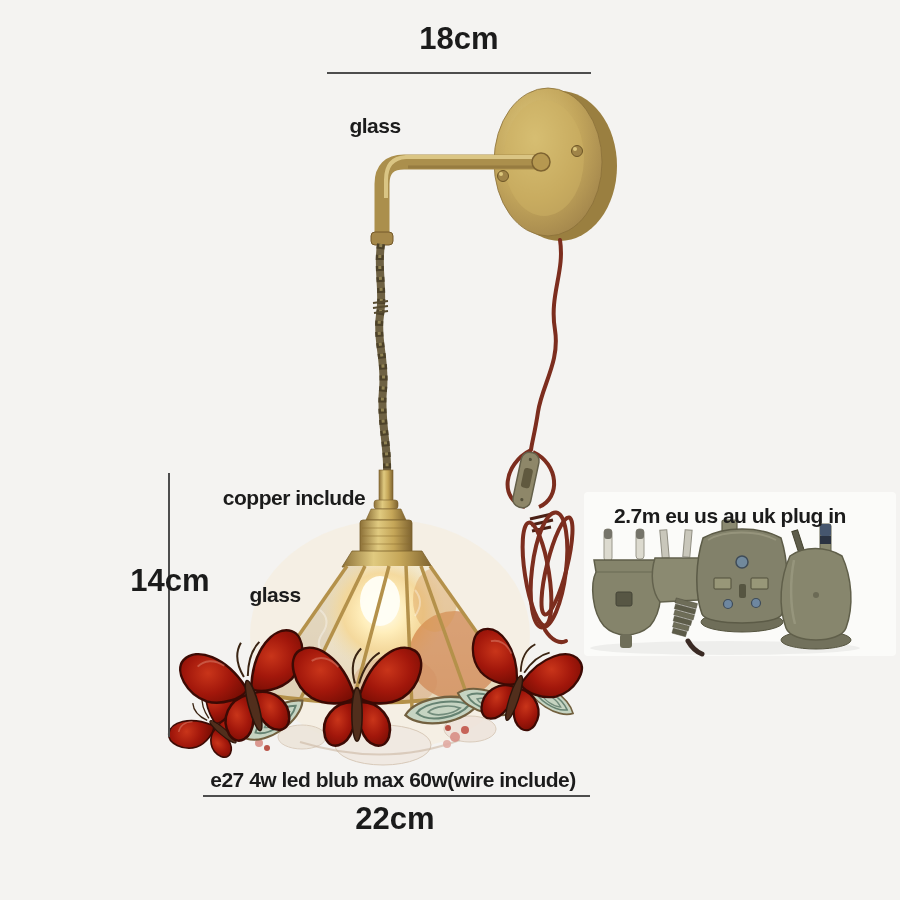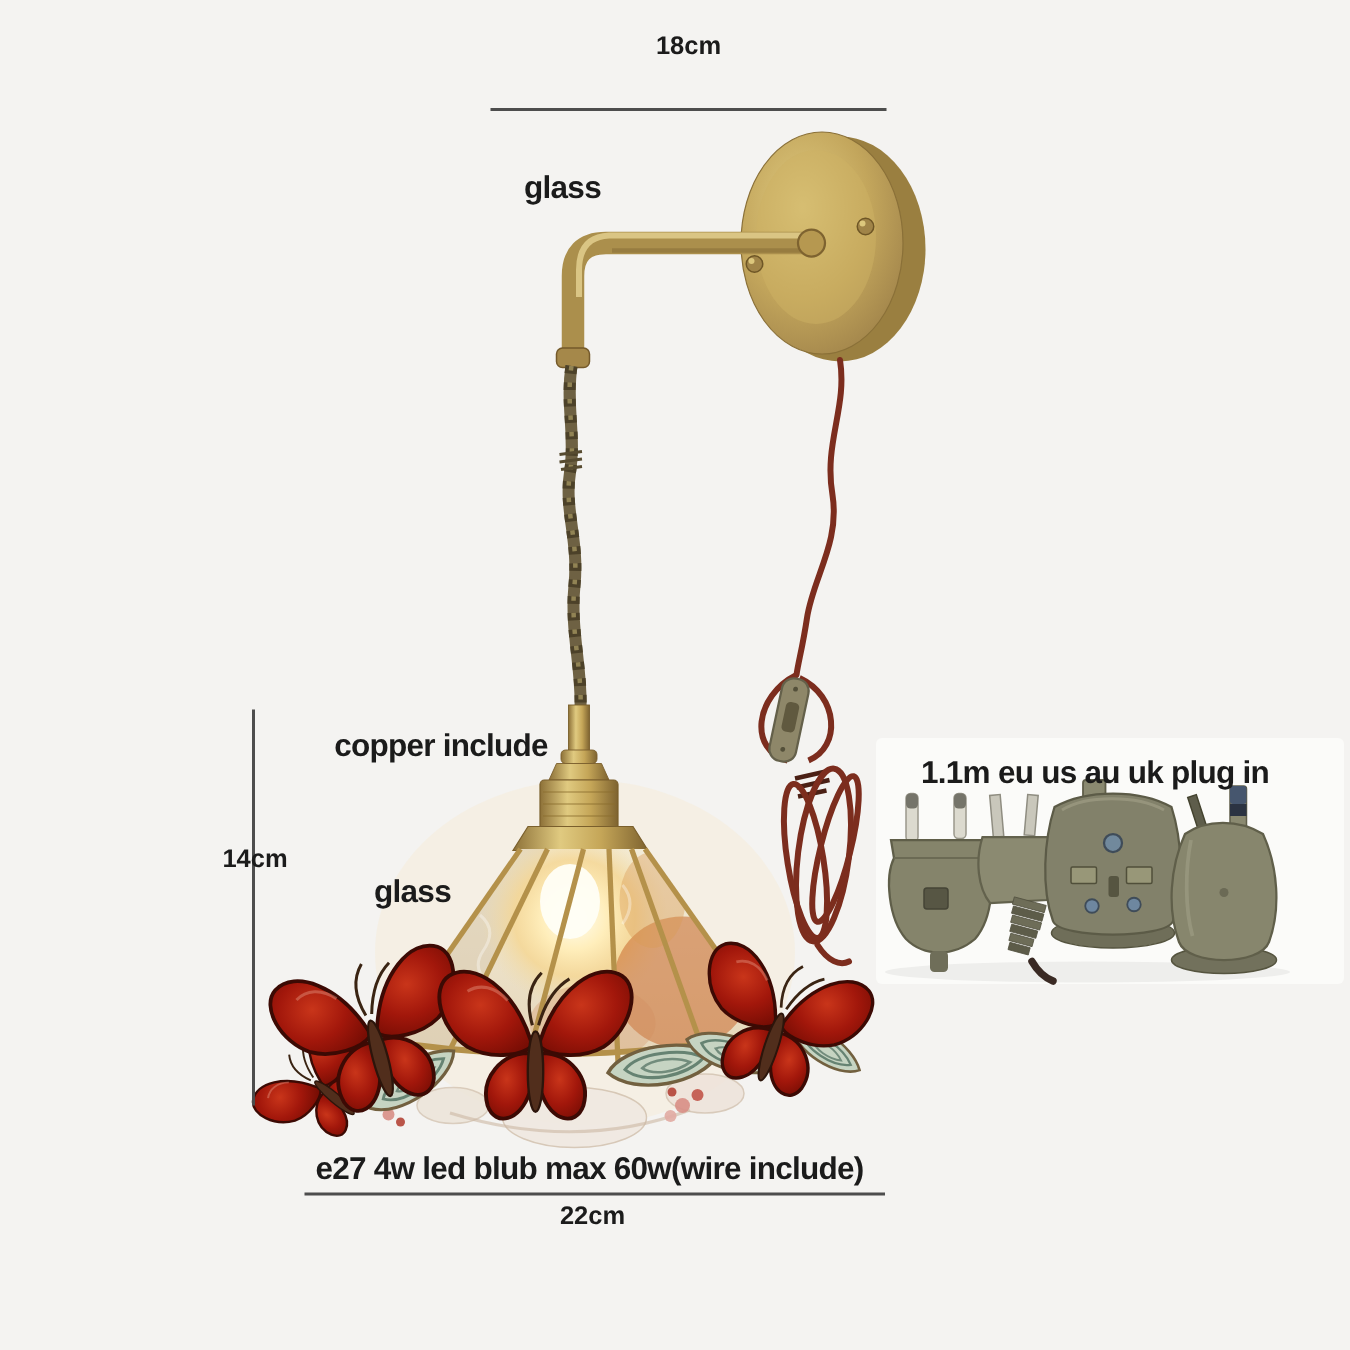--- a/index.html
+++ b/index.html
@@ -7,21 +7,21 @@
     position:relative;width:900px;height:900px;margin:0 auto;
     background:#f4f3f1;overflow:hidden;
     font-family:"Liberation Sans",sans-serif;
   }
   .stage svg{position:absolute;left:0;top:0;}
   .label{
     position:absolute;transform:translateX(-50%);
     font-weight:700;color:#1b1b1b;white-space:nowrap;
     font-size:21px;letter-spacing:-0.5px;line-height:1.1;
   }
-  .label.num{font-size:17px;letter-spacing:0;}
+  .label.num{font-size:31px;letter-spacing:0;}
   .dim-line{position:absolute;background:#4d4d4d;}
 </style>
 </head>
 <body>
 
 <div class="stage">
 
 <svg width="900" height="900" viewBox="0 0 900 900">
   <defs>
     <radialGradient id="canopyFace" cx="38%" cy="34%" r="75%">
@@ -232,17 +232,17 @@
 
 <div class="dim-line" style="left:327px;top:72px;width:264px;height:2px;"></div>
 <div class="dim-line" style="left:168px;top:473px;width:2px;height:264px;"></div>
 <div class="dim-line" style="left:203px;top:795px;width:387px;height:2px;"></div>
 
 <div class="label num" style="left:459px;top:22px;">18cm</div>
 <div class="label" style="left:375px;top:114px;">glass</div>
 <div class="label" style="left:294px;top:486px;">copper include</div>
 <div class="label num" style="left:122px;top:564px;margin-left:48px;">14cm</div>
 <div class="label" style="left:275px;top:583px;">glass</div>
-<div class="label" style="left:730px;top:504px;">1.1m eu us au uk plug in</div>
+<div class="label" style="left:730px;top:504px;">2.7m eu us au uk plug in</div>
 <div class="label" style="left:393px;top:768px;">e27 4w led blub max 60w(wire include)</div>
 <div class="label num" style="left:395px;top:802px;">22cm</div>
 
 </div>
 
 </body></html>

